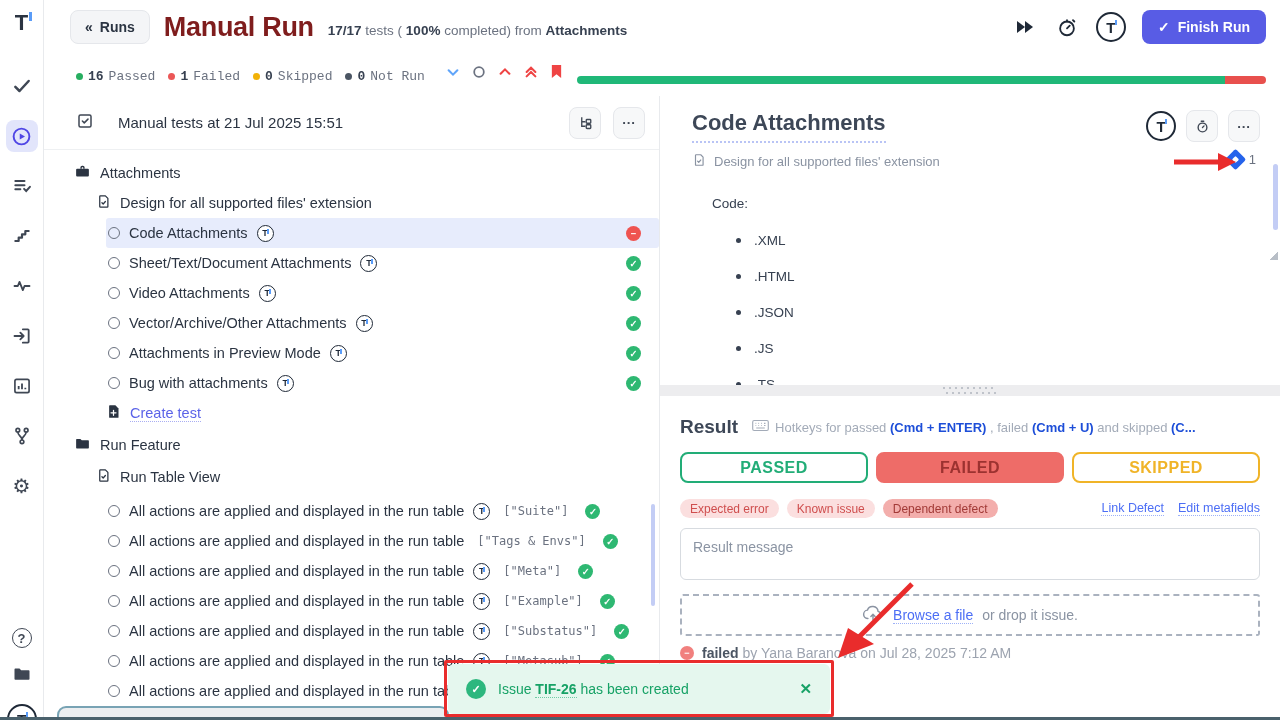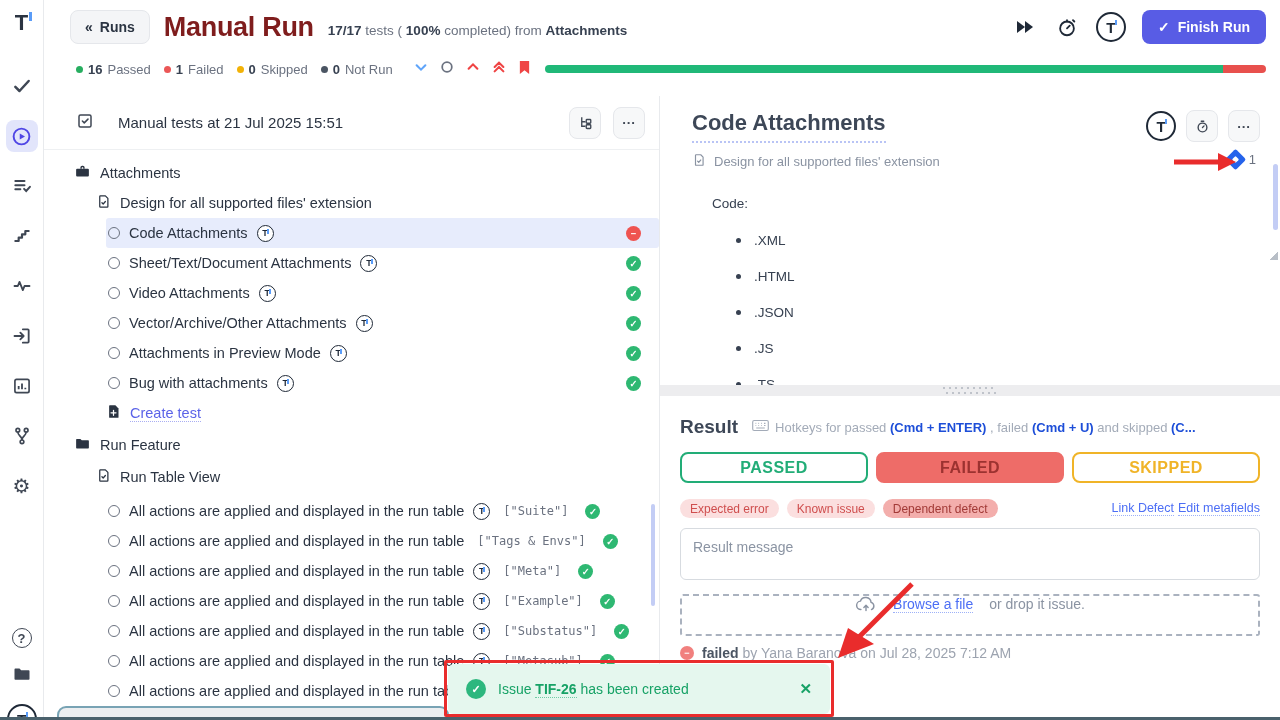--- a/index.html
+++ b/index.html
@@ -27,21 +27,21 @@
   .topbar { position:absolute; left:44px; top:0; width:1236px; height:96px; background:#fff; }
   .topbar-row1 { display:flex; align-items:center; height:54px; padding:0 14px 0 26px; gap:14px; }
   .back-btn { display:flex; align-items:center; gap:7px; height:34px; padding:0 14px; background:#f4f5f7; border:1px solid #e5e7eb; border-radius:8px; font-size:14px; font-weight:700; color:#2b3442; cursor:pointer; }
   .page-title { font-size:27px; font-weight:800; color:#7f1d1d; letter-spacing:-.3px; }
   .subtitle { font-size:13.5px; color:#6b7280; margin-top:6px; }
   .subtitle b { color:#374151; }
   .topbar-actions { margin-left:auto; display:flex; align-items:center; gap:16px; }
   .icon-plain { display:flex; align-items:center; justify-content:center; width:26px; height:26px; }
   .finish-btn { display:flex; align-items:center; gap:8px; height:34px; padding:0 16px; background:#585ce5; color:#fff; border:none; border-radius:8px; font-size:14px; font-weight:600; cursor:pointer; }
 
-  .statusrow { display:flex; align-items:center; height:30px; padding:0 10px 0 32px; }
+  .statusrow { display:flex; align-items:flex-end; height:30px; padding:0 10px 0 32px;font-family:Liberation Mono, monospace; }
   .scount { display:flex; align-items:center; gap:5px; margin-right:13px; font-size:13px; color:#6b7280; }
   .scount b { color:#374151; }
   .dot { width:7px; height:7px; border-radius:50%; display:inline-block; }
   .prio-icons { display:flex; align-items:center; gap:12px; margin-left:8px; margin-right:14px; }
   .progress { flex:1; height:8px; border-radius:4px; overflow:hidden; display:flex; margin-right:4px; }
   .progress .seg { height:100%; }
 
   
   .content { position:absolute; left:44px; top:96px; width:1236px; height:624px; display:flex; }
   .tree-panel { width:616px; border-right:1px solid #e8eaed; position:relative; }
@@ -86,26 +86,26 @@
   .hotkeys { font-size:13px; color:#a3abb8; display:flex; align-items:center; gap:6px; white-space:nowrap; overflow:hidden; }
   .hotkeys b { color:#1d4ed8; }
   .verdict-row { display:flex; gap:8px; margin-top:14px; }
   .verdict { flex:1; height:31px; border-radius:8px; font-size:16px; font-weight:700; letter-spacing:.5px; display:flex; align-items:center; justify-content:center; cursor:pointer; }
   .v-pass { background:#fff; border:2px solid #22ad77; color:#22ad77; }
   .v-fail { background:#ee6c68; border:2px solid #ee6c68; color:#9c3230; }
   .v-skip { background:#fff; border:2px solid #f0b428; color:#f0b428; }
   .pill-row { display:flex; align-items:center; margin-top:16px; gap:8px; }
   .pill { height:19px; padding:0 10px; border-radius:10px; font-size:12px; display:flex; align-items:center; background:#fbdfdf; color:#cf4e4e; cursor:pointer; }
   .pill.active { background:#f3aeac; color:#a23a37; }
-  .meta-links { margin-left:auto; display:flex; gap:4px;justify-content:flex-end; }
+  .meta-links { margin-left:auto; display:flex; gap:14px;justify-content:flex-end; }
   .blue-link { font-size:12.5px; color:#4c6ef5; border-bottom:1.3px dotted #9db1f8; cursor:pointer; }
   .msg-box { margin-top:10px; width:100%; height:52px; border:1px solid #d7dbe0; border-radius:6px; font-family:"Liberation Sans",sans-serif; font-size:14px; color:#374151; padding:10px 12px; resize:none; }
   .msg-box::placeholder { color:#8b94a3; }
   .msg-resize { position:absolute; right:2px; top:155px; width:9px; height:9px; background:linear-gradient(135deg,transparent 50%,#9aa3af 50%); clip-path:polygon(100% 0,100% 100%,0 100%); opacity:.7; }
-  .drop-area { margin-top:10px; height:42px; border:2px dashed #aab2bf; border-radius:3px; display:flex; align-items:flex-start; justify-content:center; gap:16px; font-size:14px; color:#8a93a2; }
+  .drop-area { margin-top:10px; height:42px; border:2px dashed #aab2bf; border-radius:3px; display:flex; align-items:center; justify-content:center; gap:9px; font-size:14px; color:#8a93a2; }
   .status-line { margin-top:9px; display:flex; align-items:center; gap:8px; font-size:14px; color:#9ca3af; }
   .status-line b { color:#4b5563; }
   .mini-badge { width:14px; height:14px; border-radius:50%; background:#f1807e; color:#fff; font-size:9px; font-weight:800; display:flex; align-items:center; justify-content:center; }
 
   
   .scroll-thumb { position:absolute; background:#c3cdf5; border-radius:3px; z-index:4; }
   .toast { position:absolute; left:448px; top:664px; width:382px; height:50px; background:#e5f7ee; border-radius:6px; display:flex; align-items:center; gap:12px; padding:0 18px; z-index:50; }
   .toast-check { width:20px; height:20px; border-radius:50%; background:#2db77e; color:#fff; font-size:11px; font-weight:800; display:flex; align-items:center; justify-content:center; flex:none; }
   .toast-text { font-size:14px; color:#17a266; }
   .toast-text b { border-bottom:1.4px dotted #6fcba4; }

